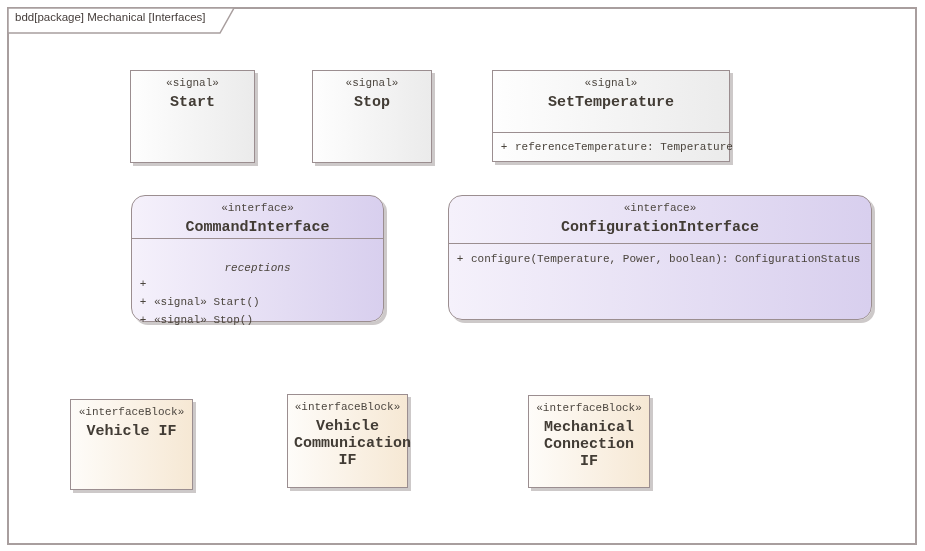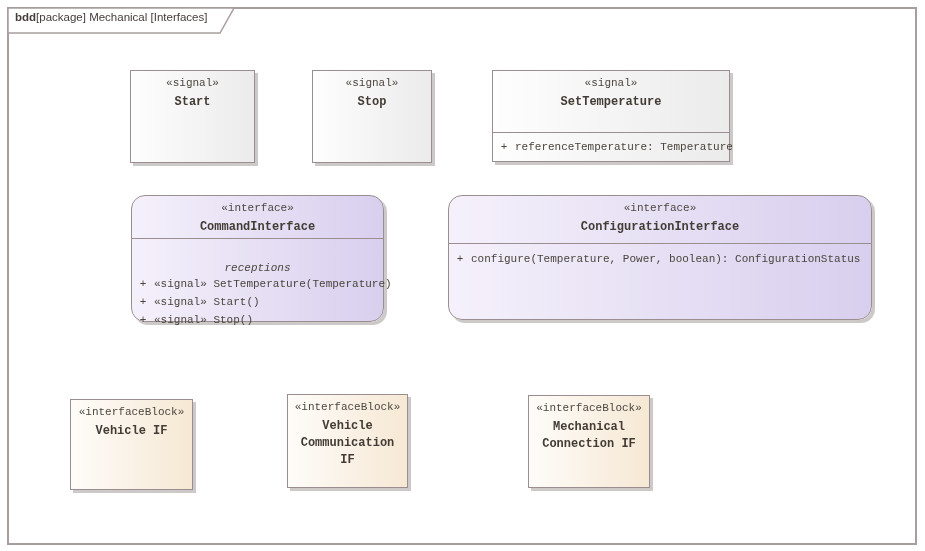--- a/index.html
+++ b/index.html
@@ -13,37 +13,37 @@
     position:absolute; left:7px; top:7px; width:910px; height:538px;
     border:2px solid var(--frame-border,#a89e9e);
     background:#ffffff;
   }
   .tab-shape { position:absolute; left:7px; top:7px; }
   .tab-shape polygon { fill:#ffffff; stroke:var(--frame-border,#a89e9e); stroke-width:1.5; }
   .tab-label {
     position:absolute; left:15px; top:11px; font-size:11.5px; color:#453d3a;
     white-space:nowrap;
   }
-  .tab-label .kw { font-weight:bold; }
+  .tab-label .kw { font-weight:normal; }
 
   .node {
     position:absolute;
     border:1px solid var(--node-border,#9b8e90);
     box-shadow:3px 3px 0 var(--shadow,#cdc9c9);
     display:flex; flex-direction:column;
     font-size:11px;
     font-family:Liberation Mono, monospace;
   }
   .node.signal  { background:linear-gradient(90deg,#fefefe 0%,#ebebeb 100%); }
   .node.iface   { background:linear-gradient(90deg,#f5f1fb 0%,#d8cfee 100%);border-radius:14px; }
   .node.iblock  { background:linear-gradient(90deg,#fefcf9 0%,#f6e8d4 100%); }
 
   .hdr { text-align:center; padding-top:6px; flex:0 0 auto; }
   .stereo { font-size:11px; color:#4c463f; }
-  .nname  { font-weight:bold; font-size:12px; color:#423c35; margin-top:5px; line-height:17px; }
+  .nname  { font-weight:bold; font-size:15px; color:#423c35; margin-top:5px; line-height:17px; }
 
   .comp { border-top:1px solid var(--node-border,#9b8e90); flex:1 1 auto; padding-top:21px; }
   .comp .caption { text-align:center; font-style:italic; font-size:11px; padding:2px 0 1px 0; }
   .row { display:flex; align-items:center; height:18px; white-space:nowrap; }
   .row .vis { width:22px; text-align:center; flex:0 0 auto; }
   .row .txt { flex:1 1 auto; }
 
   
   #box-start    { left:130px; top:70px;  width:125px; height:93px; }
   #box-stop     { left:312px; top:70px;  width:120px; height:93px; }
@@ -103,21 +103,20 @@
 
 <div class="node iface" id="box-command">
   <div class="hdr">
     <div class="stereo">«interface»</div>
     <div class="nname">CommandInterface</div>
   </div>
   <div class="comp">
     <div class="caption">receptions</div>
     <div class="row">
       <span class="vis">+</span>
-      <span class="txt">«signal» SetTemperature(Temperature)</span>
     </div>
     <div class="row">
       <span class="vis">+</span>
       <span class="txt">«signal» Start()</span>
     </div>
     <div class="row">
       <span class="vis">+</span>
       <span class="txt">«signal» Stop()</span>
     </div>
   </div>

